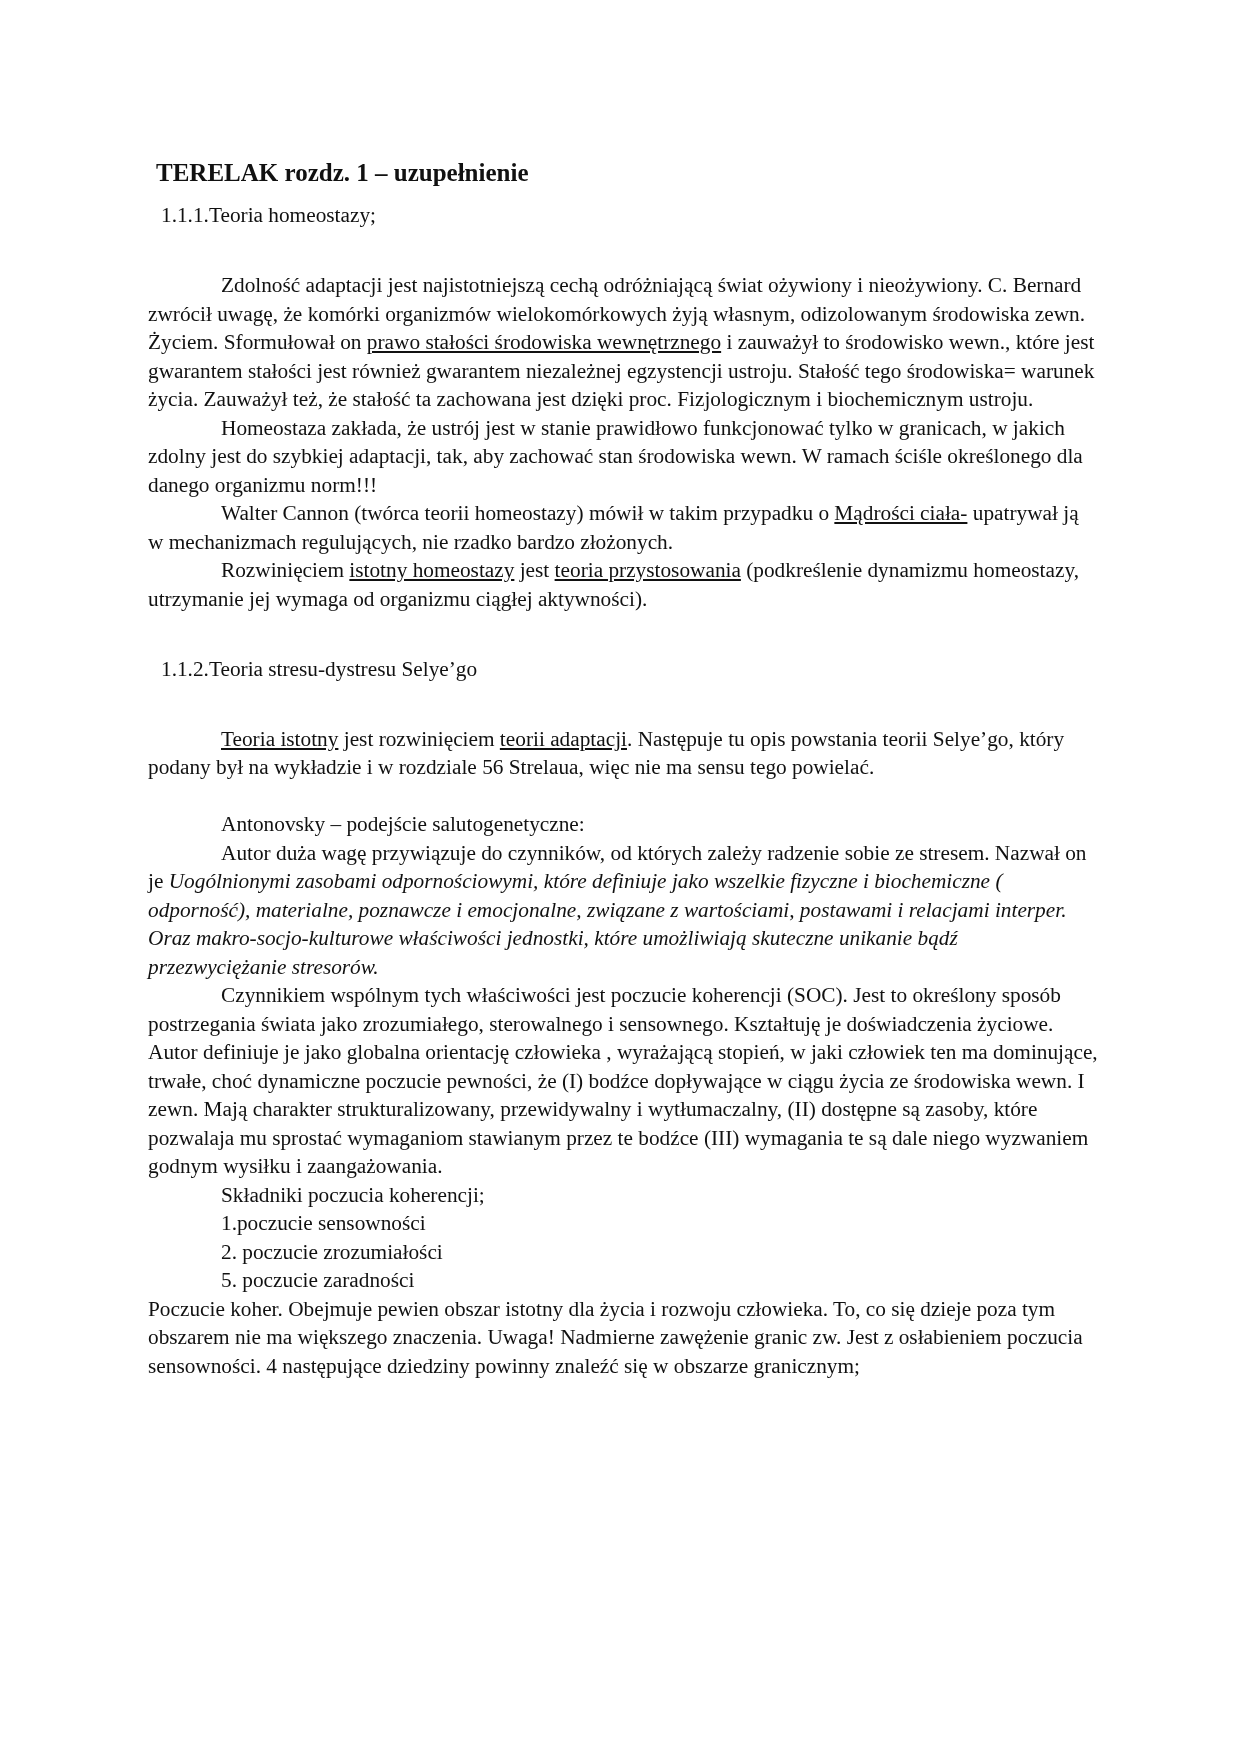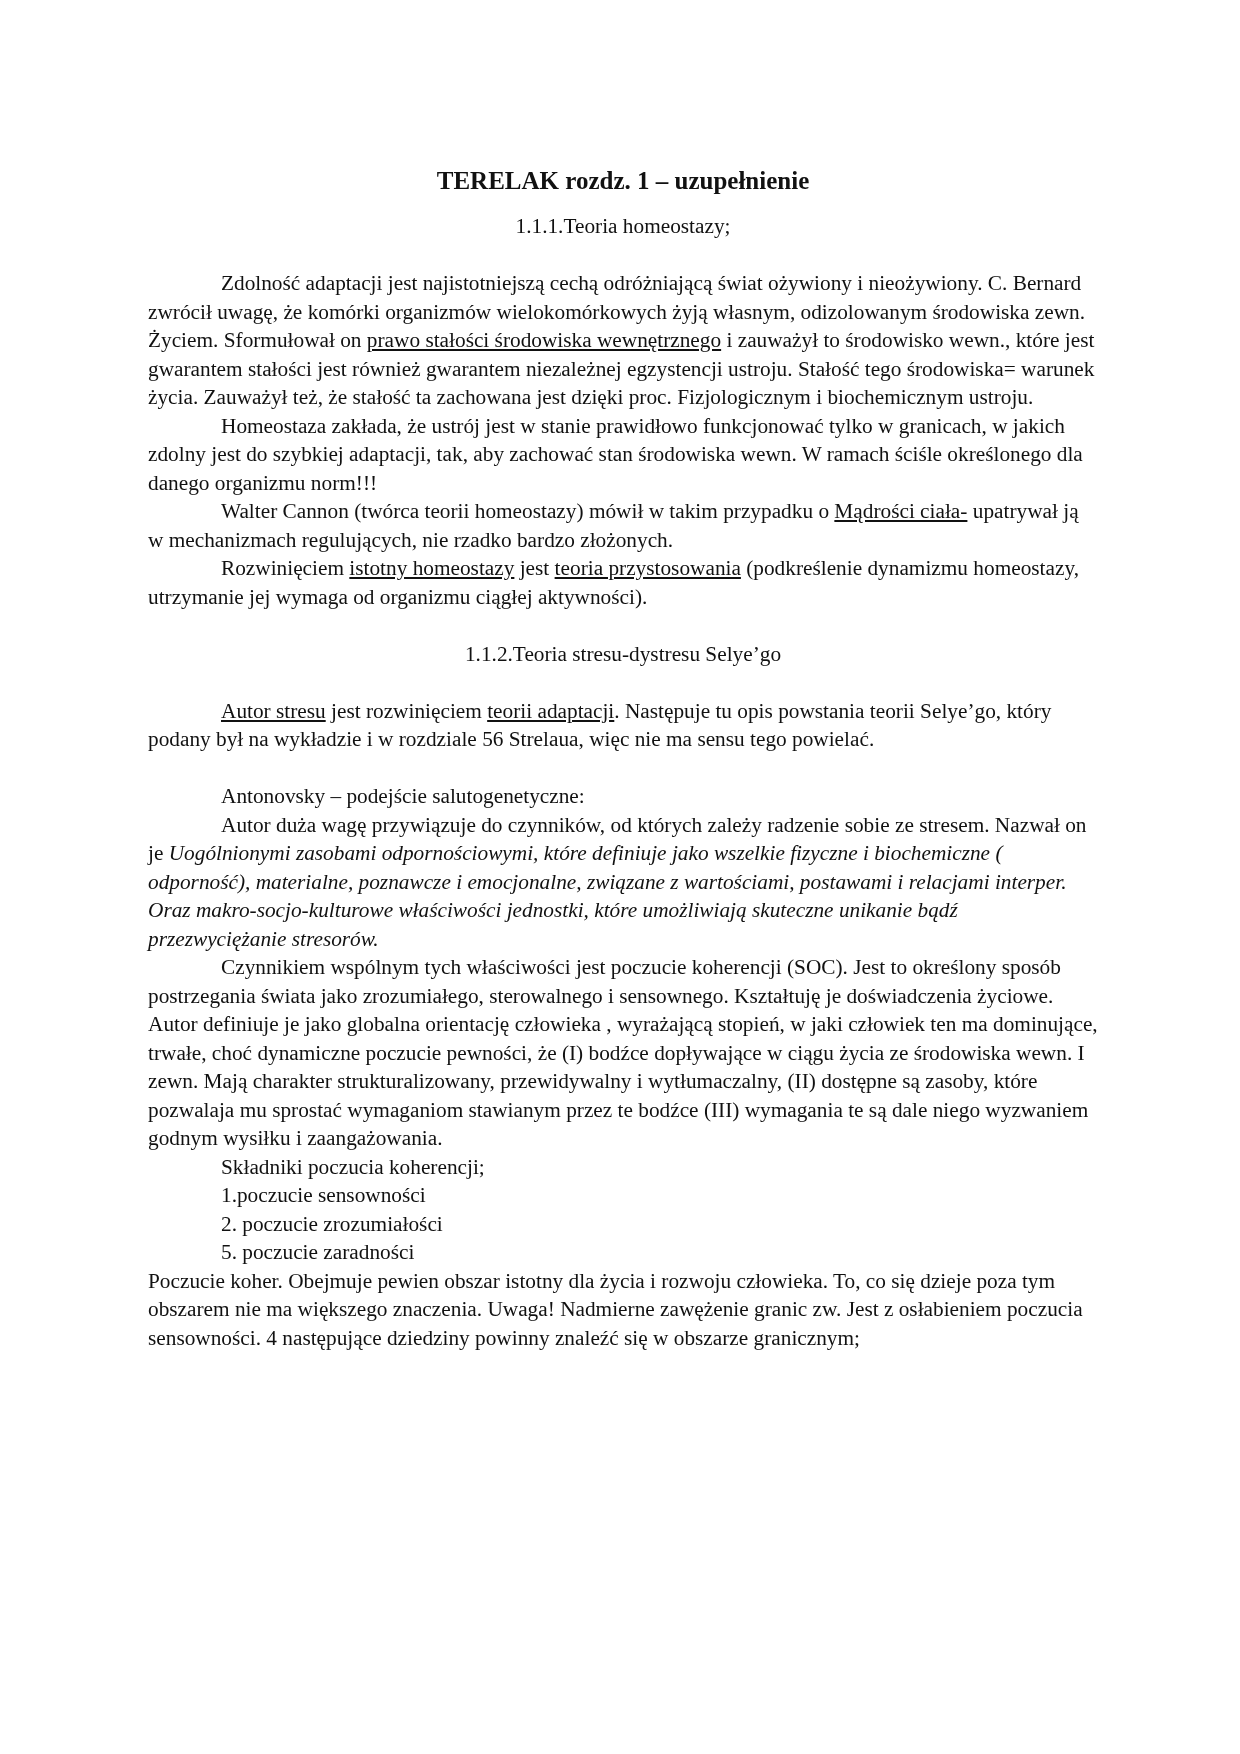--- a/index.html
+++ b/index.html
@@ -2,22 +2,22 @@
 <html><head>
   <meta charset="utf-8">
   <style>
     html, body { margin: 0; padding: 0; background: #ffffff; }
     body { width: 1240px; height: 1754px; position: relative; overflow: hidden; }
     .page {
       position: absolute; left: 148px; top: 150px; width: 950px;
       font-family: "Liberation Serif", "DejaVu Serif", serif;
       color: #111111; font-size: 21.3px; line-height: 28.5px;
     }
-    .title { font-weight: bold; font-size: 25px; line-height: 30px; margin: 16px; text-align: center; }
-    .subhead { margin: 0; text-align: center; }
+    .title { font-weight: bold; font-size: 25px; line-height: 30px; margin: 8px; }
+    .subhead { margin: 13px; }
     .p { margin: 0; text-align: left; font-family: Liberation Serif, serif; }
     .indent { text-indent: 73px; }
     .blank { height: 28.5px; }
     .u { text-decoration: underline; }
     .i { font-style: italic; }
     .li { margin: 0; padding-left: 73px; }
   </style>
 </head>
 <body>
 
@@ -35,21 +35,21 @@
   </p>
   <p class="p indent">
     <span>Rozwinięciem </span><span class="u">istotny homeostazy</span><span> jest </span><span class="u">teoria przystosowania</span><span> (podkreślenie dynamizmu homeostazy, utrzymanie jej wymaga od organizmu ciągłej aktywności).</span>
   </p>
 
   <div class="blank"></div>
   <p class="subhead">1.1.2.Teoria stresu-dystresu Selye’go</p>
   <div class="blank"></div>
 
   <p class="p indent">
-    <span class="u">Autor stresu</span><span> jest rozwinięciem </span><span class="u">teorii adaptacji</span><span>. Następuje tu opis powstania teorii Selye’go, który podany był na wykładzie i w rozdziale 56  Strelaua, więc nie ma sensu tego powielać.</span>
+    <span class="u">Teoria istotny</span><span> jest rozwinięciem </span><span class="u">teorii adaptacji</span><span>. Następuje tu opis powstania teorii Selye’go, który podany był na wykładzie i w rozdziale 56  Strelaua, więc nie ma sensu tego powielać.</span>
   </p>
   <div class="blank"></div>
 
   <p class="p indent">Antonovsky – podejście salutogenetyczne:</p>
   <p class="p indent">
     <span>Autor duża wagę przywiązuje do czynników, od których zależy radzenie sobie ze stresem. Nazwał on je </span><span class="i">Uogólnionymi zasobami odpornościowymi, które definiuje jako wszelkie fizyczne i biochemiczne ( odporność), materialne, poznawcze i emocjonalne, związane z wartościami, postawami i relacjami interper. Oraz makro-socjo-kulturowe właściwości jednostki, które umożliwiają skuteczne unikanie bądź przezwyciężanie stresorów.</span>
   </p>
   <p class="p indent">Czynnikiem wspólnym tych właściwości jest poczucie koherencji (SOC). Jest to określony sposób postrzegania świata jako zrozumiałego, sterowalnego i sensownego. Kształtuję je doświadczenia życiowe. Autor definiuje je jako globalna orientację człowieka , wyrażającą stopień, w jaki człowiek ten ma dominujące, trwałe, choć dynamiczne poczucie pewności, że (I) bodźce dopływające w ciągu życia ze środowiska wewn. I zewn. Mają charakter strukturalizowany, przewidywalny i wytłumaczalny, (II) dostępne są zasoby, które pozwalaja mu sprostać wymaganiom stawianym przez te bodźce (III) wymagania te są dale niego wyzwaniem godnym wysiłku i zaangażowania.</p>
   <p class="p indent">Składniki poczucia koherencji;</p>
   <p class="li">1.poczucie sensowności</p>

